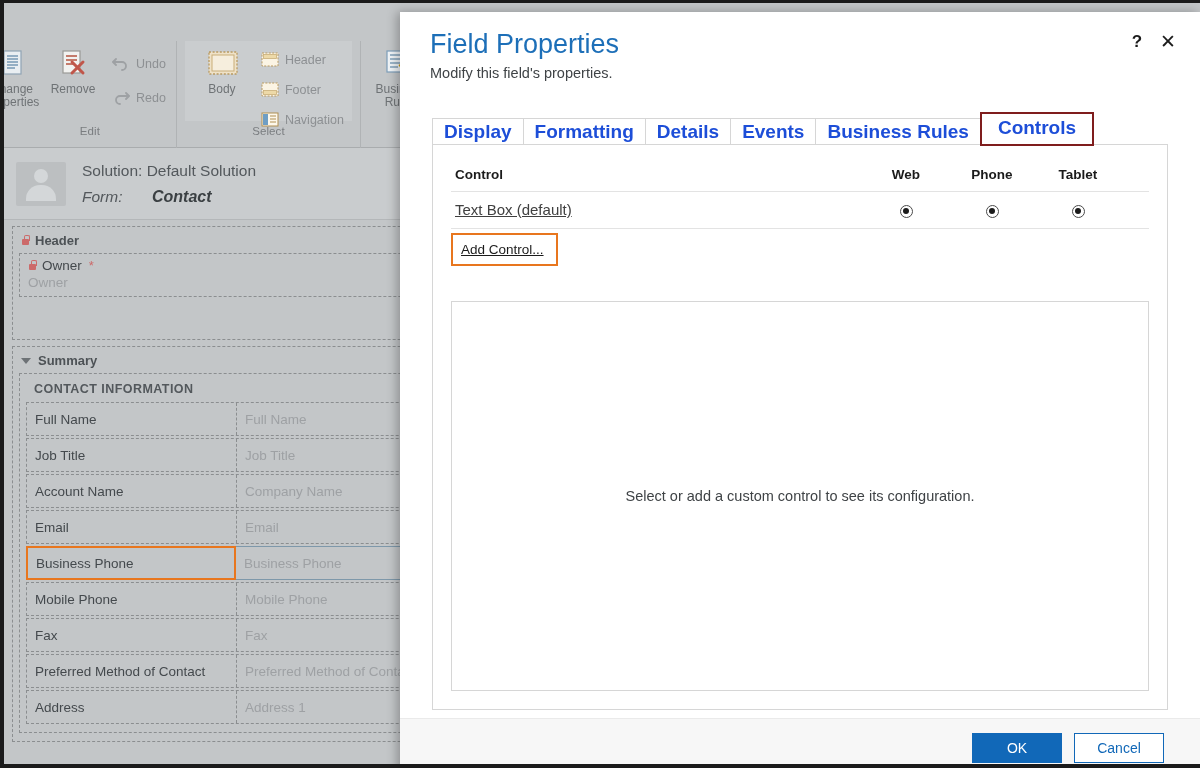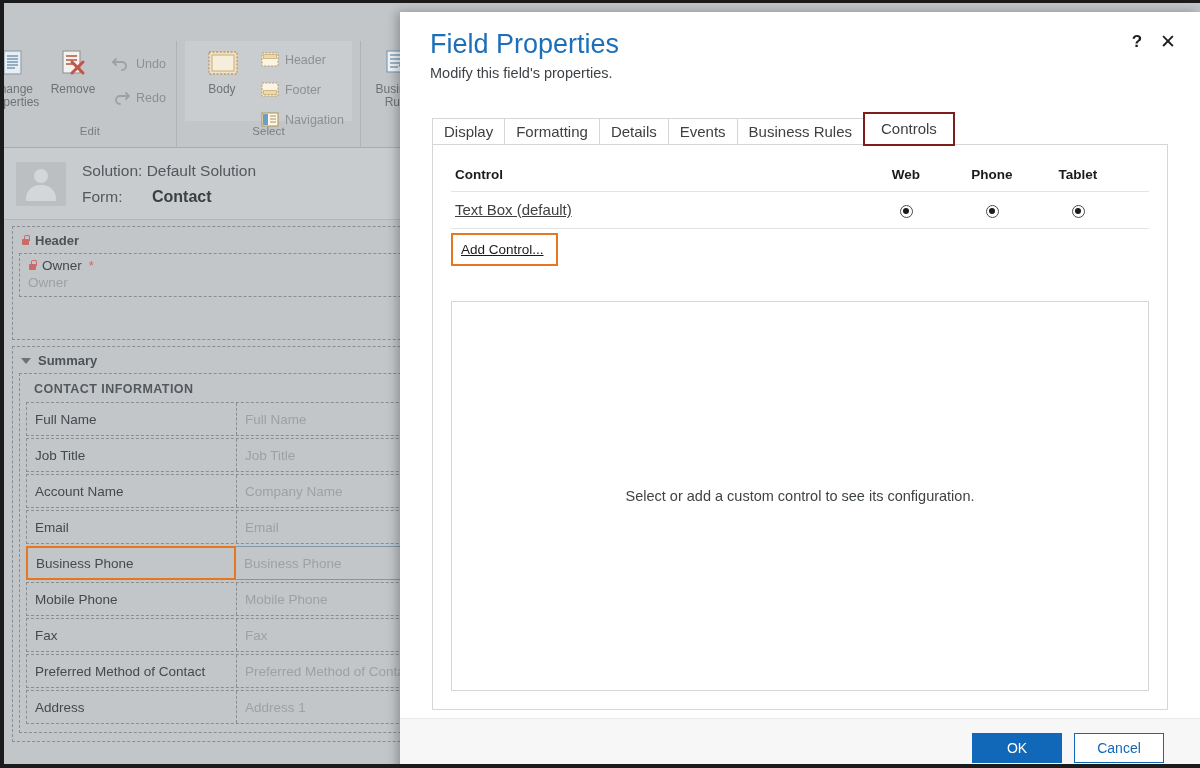--- a/index.html
+++ b/index.html
@@ -100,21 +100,21 @@
   }
   #form-head .avatar::after {
     content: ""; position: absolute; left: 10px; top: 23px;
     width: 30px; height: 16px; border-radius: 14px 14px 0 0;
     background: #d4d7d9;
   }
   #form-head .head-texts { margin-left: 16px; }
   #form-head .sol-line {
     font-size: 15.5px; color: #53585c; margin-bottom: 8px;
   }
-  #form-head .form-line { font-size: 15.5px; color: #53585c; }
+  #form-head .form-line { font-size: 15.5px; color: #53585c; font-style: italic; }
   #form-head .form-line .flabel { display: inline-block; width: 70px; }
   #form-head .form-line .fname { font-weight: bold; color: #3b4043; font-size: 16px; }
 
   
   #form-canvas {
     position: absolute; left: 4px; top: 220px;
     width: 1196px; height: 544px;
     background: #c3c6c8;
     padding: 6px 8px 0 8px;
   }
@@ -220,29 +220,30 @@
     position: relative;
   }
 
   
   #tabstrip {
     display: flex; align-items: flex-end;
     position: relative; height: 28px;
     margin-left: 0px;
   }
   .tab {
-    font-size: 15px; color: #404040;
+    font-size: 19px; color: #1d4ed8;
     padding: 5px 11px 6px 11px;
     border: 1px solid #d6d6d6;
     border-bottom: none;
     background: #ffffff;
     margin-right: -1px;
     height: 27px;
     display: flex; align-items: center;
     white-space: nowrap;
+    font-weight: bold;
   }
   .tab.active {
     position: relative; z-index: 3;
     border: 2px solid #7f1d1d;
     padding: 4px 16px 6px 16px;
     height: 34px;
     margin-bottom: -1px;
     background: #ffffff;
   }
   #tabpanel {

